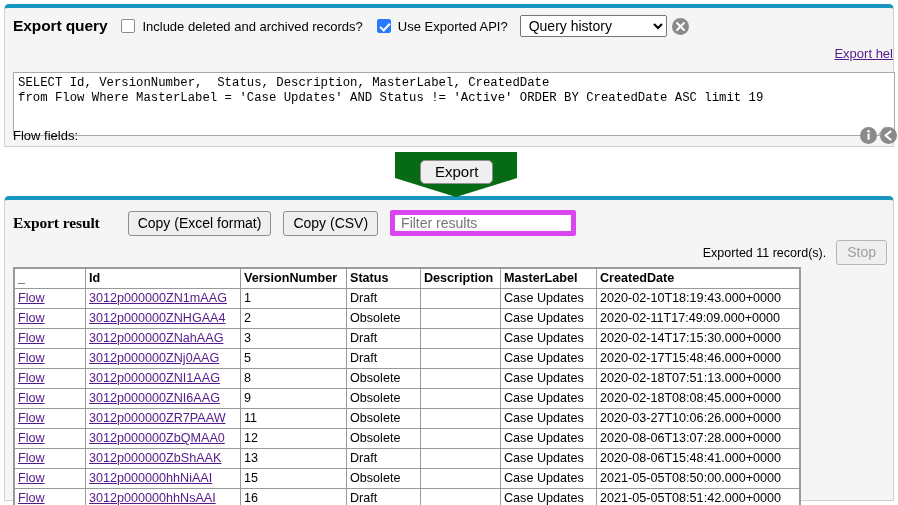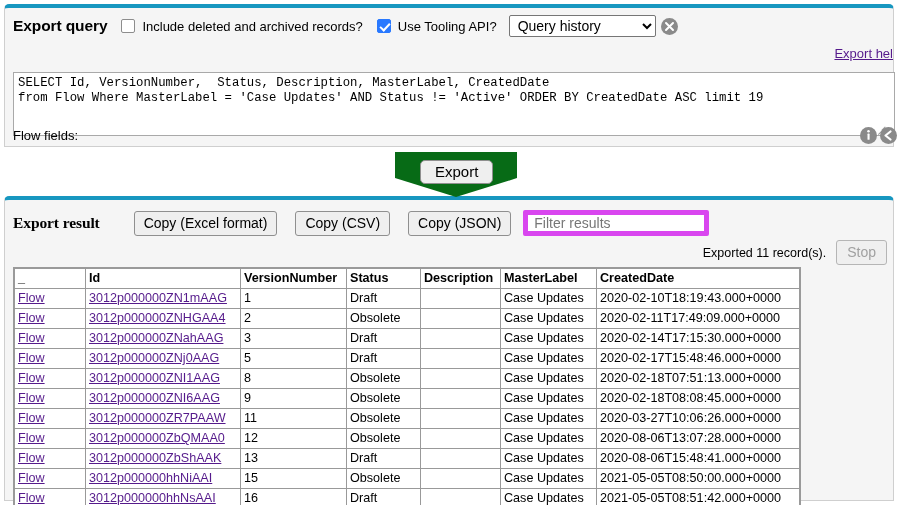--- a/index.html
+++ b/index.html
@@ -192,21 +192,21 @@
     font-family: "Liberation Sans", sans-serif;
     font-size: 14px;
     background: #efefef;
     border: 1px solid #8f8f8f;
     border-radius: 3px;
     padding: 3px 9px 4px;
     color: #000;
     cursor: pointer;
     white-space: nowrap;
   }
-  .row3 .btn { margin-left: 18px; }
+  .row3 .btn { margin-left: 12px; }
   .row3 .sect-title { margin-right: 16px; font-family: Liberation Serif, serif; }
   input.filter {
     font-family: "Liberation Sans", sans-serif;
     font-size: 14px;
     margin-left: 12px;
     width: 186px;
     height: 26px;
     border: 5px solid #d946ef;
     border-radius: 2px;
     padding: 0 6px;
@@ -275,21 +275,21 @@
 
 <div class="panel" id="query-panel">
 
   <div class="row1">
     <span class="sect-title">Export query</span>
 
     <span class="cb" id="cb-include"></span>
     <span class="cb-label">Include deleted and archived records?</span>
 
     <span class="cb checked" id="cb-tooling"></span>
-    <span class="cb-label">Use Tooling API?</span>
+    <span class="cb-label">Use Exported API?</span>
 
     <select class="sel" id="history-select">
       <option>Query history</option>
     </select>
 
     <span class="circ-btn" style="margin-left:5px">
       <svg width="17" height="17" viewBox="0 0 17 17">
           <path d="M5 5 L12 12 M12 5 L5 12" stroke="#fff" stroke-width="2" fill="none" stroke-linecap="round"></path>
         </svg>
     </span>
@@ -324,21 +324,20 @@
 
 <div id="export-arrow"></div>
 <button id="export-button">Export</button>
 
 <div class="panel" id="result-panel">
 
   <div class="row3">
     <span class="sect-title">Export result</span>
     <button class="btn">Copy (Excel format)</button>
     <button class="btn">Copy (CSV)</button>
-    <button class="btn">Copy (JSON)</button>
     <input class="filter" type="text" placeholder="Filter results" style="">
   </div>
 
   <div class="row4">
     <span class="exported-text">Exported 11 record(s).</span>
     <button class="btn disabled" disabled="disabled">Stop</button>
   </div>
 
   <div class="table-wrap">
     <table class="results">

